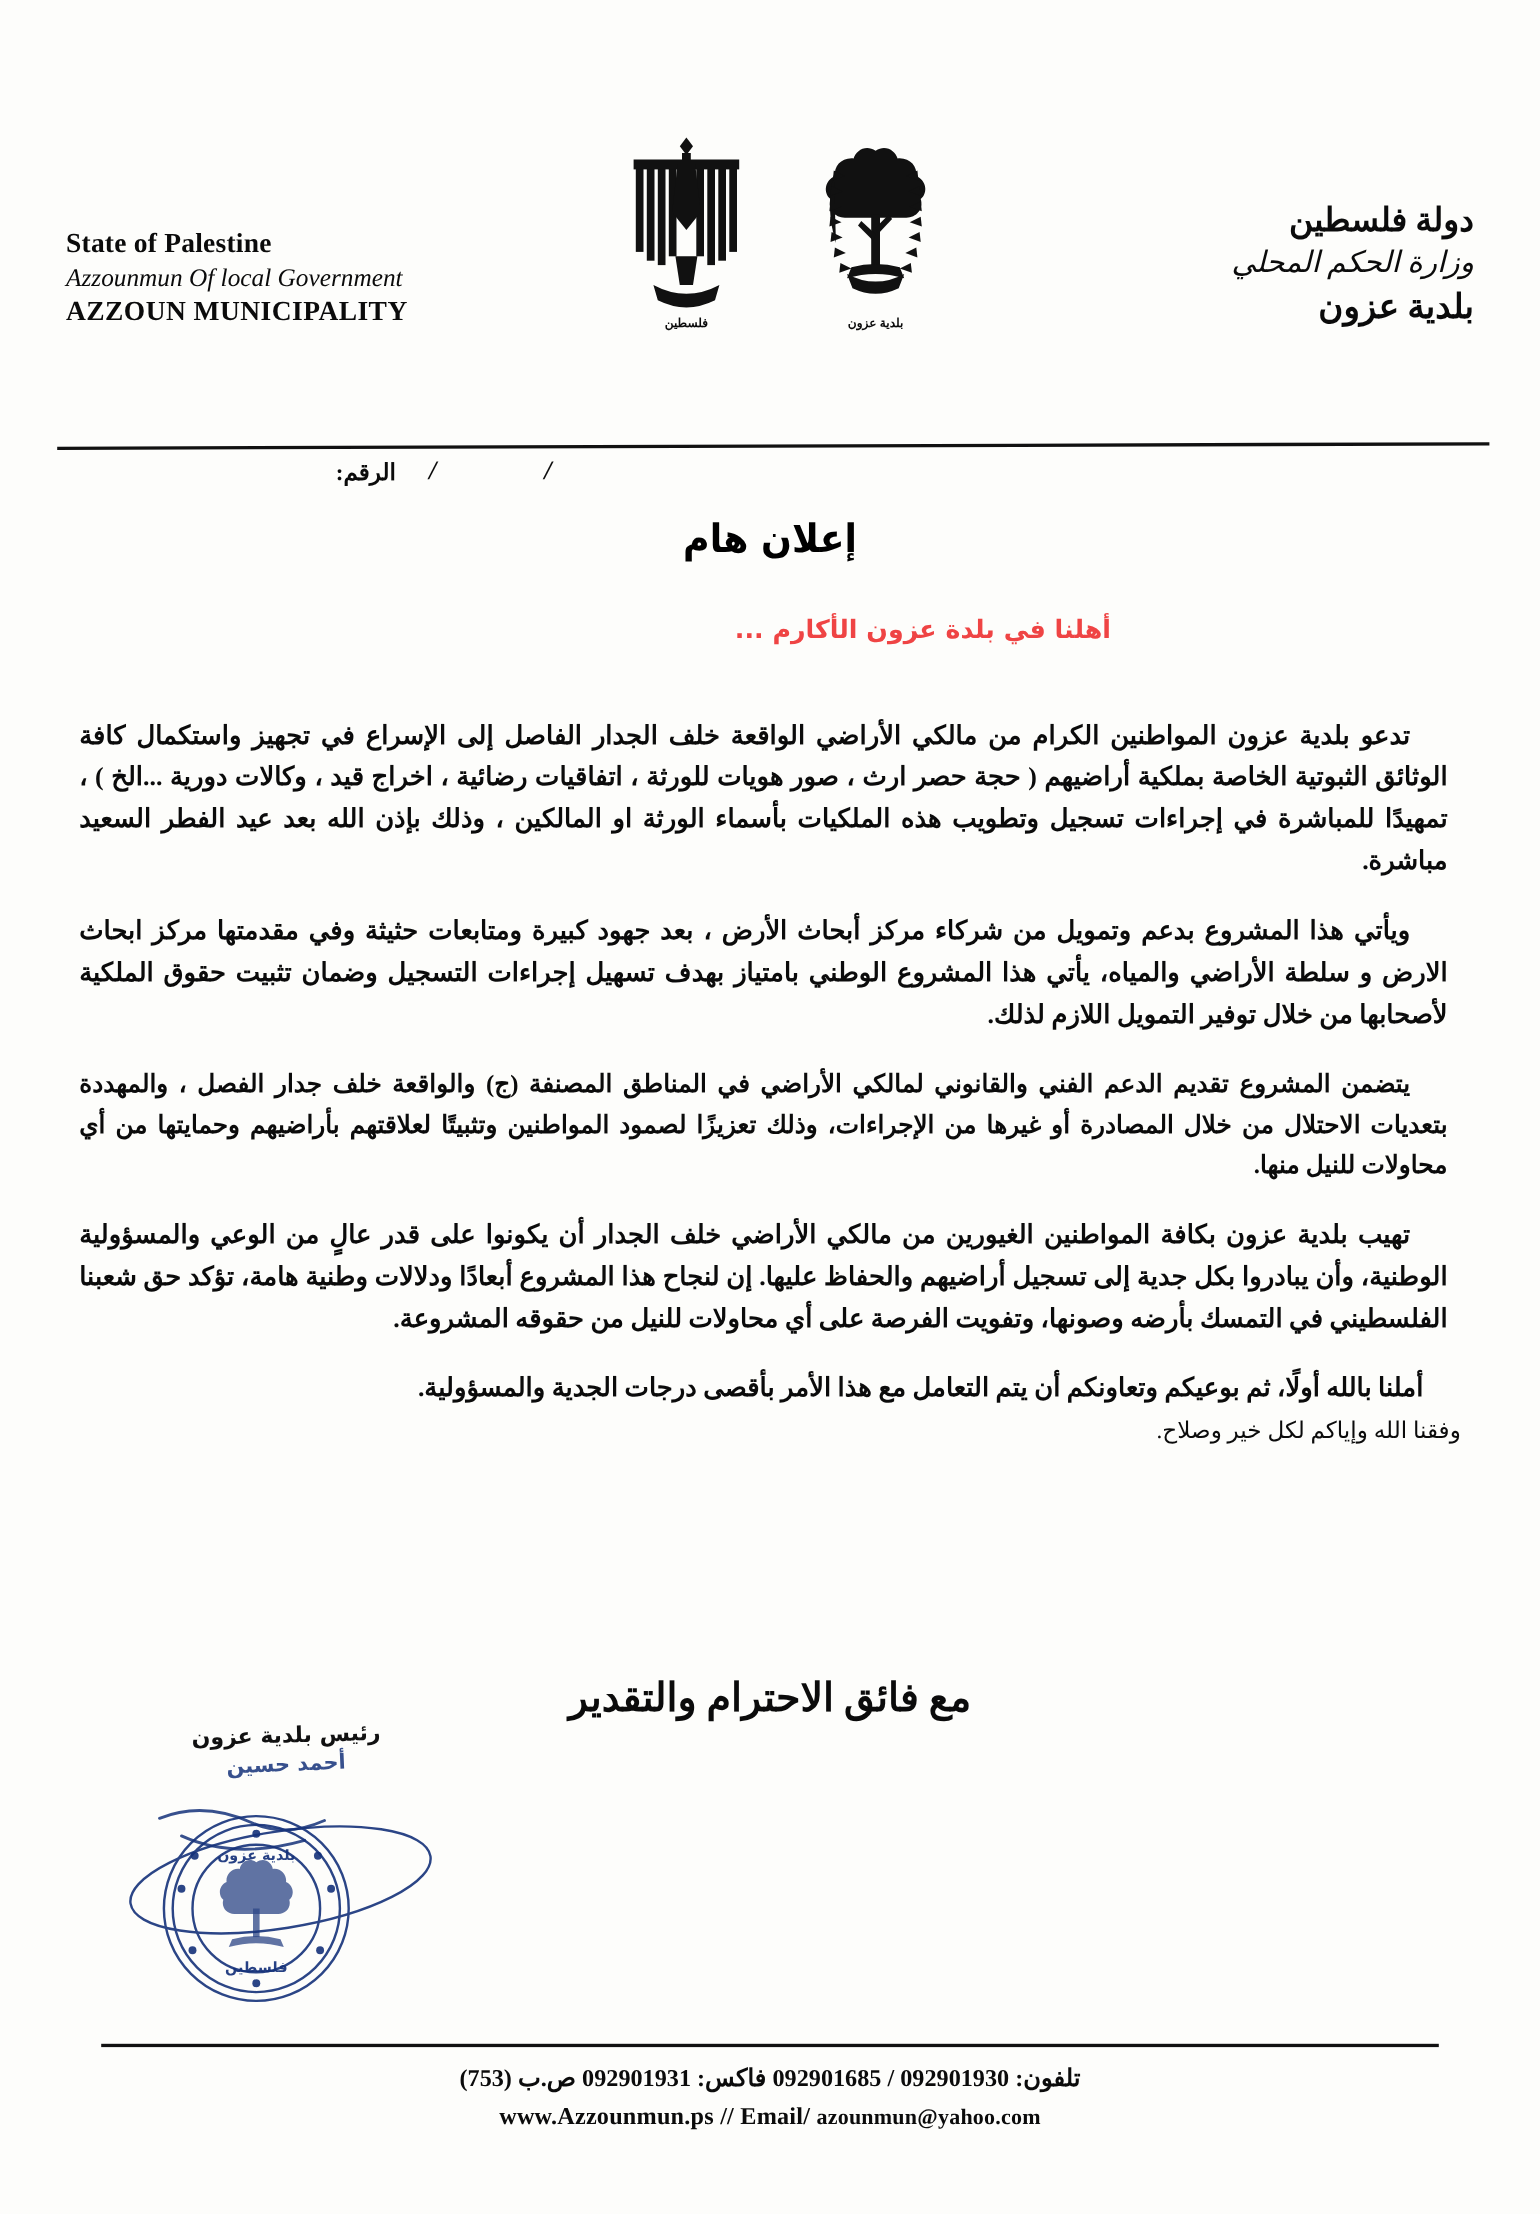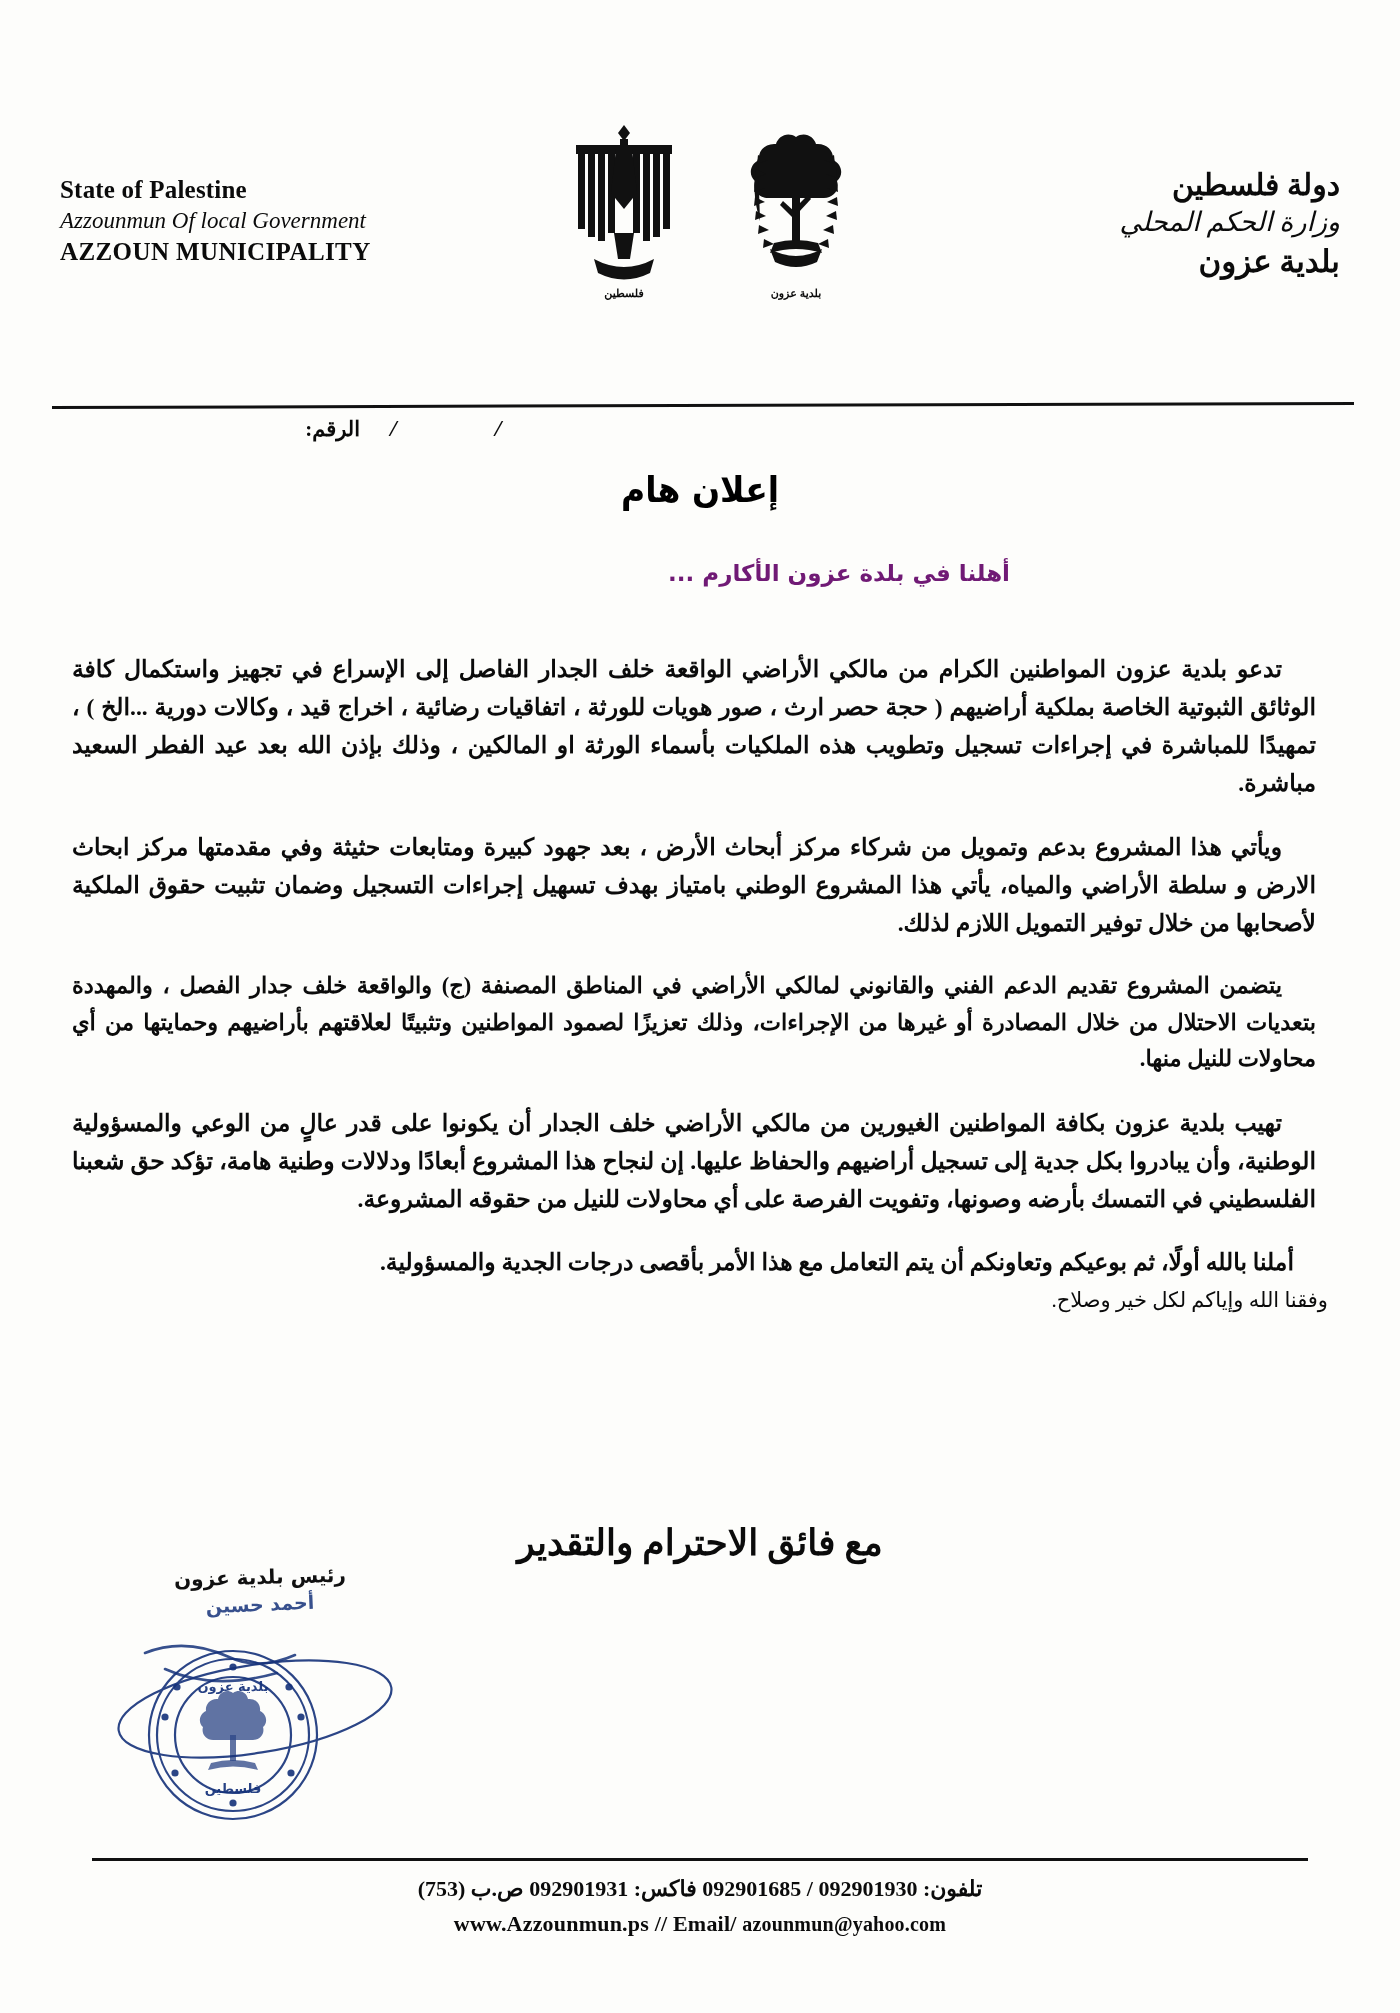--- a/index.html
+++ b/index.html
@@ -18,21 +18,21 @@
   }
 
   
   .header {
     position: absolute;
     top: 120px;
     left: 60px;
     right: 60px;
     height: 180px;
     display: flex;
-    align-items: center;
+    align-items: flex-end;
     justify-content: space-between;
   }
   .header-en {
     width: 380px;
     padding-top: 22px;
     text-align: left;
   }
   .header-en .l1 {
     font-size: 25px;
     font-weight: bold;
@@ -143,21 +143,21 @@
 
   .greeting {
     position: absolute;
     top: 560px;
     right: 390px;
     direction: rtl;
     font-family: "DejaVu Sans", sans-serif;
     font-size: 23px;
     font-weight: bold;
     letter-spacing: 1px;
-    color: #701a75;
+    color: #ef4444;
   }
 
   
   .body-wrap {
     position: absolute;
     top: 650px;
     left: 72px;
     right: 72px;
     direction: rtl;
     text-align: justify;

